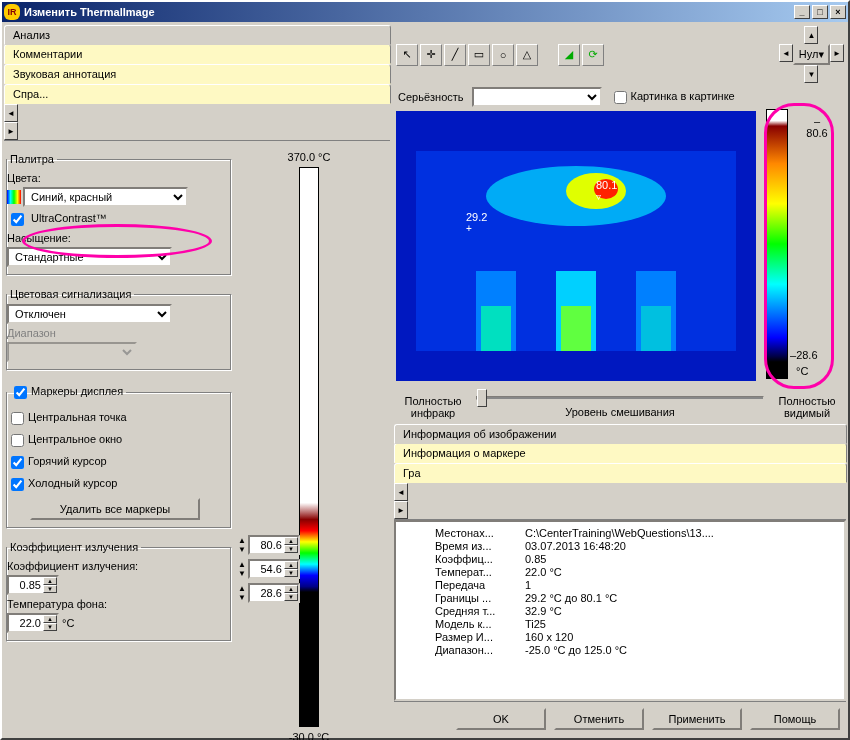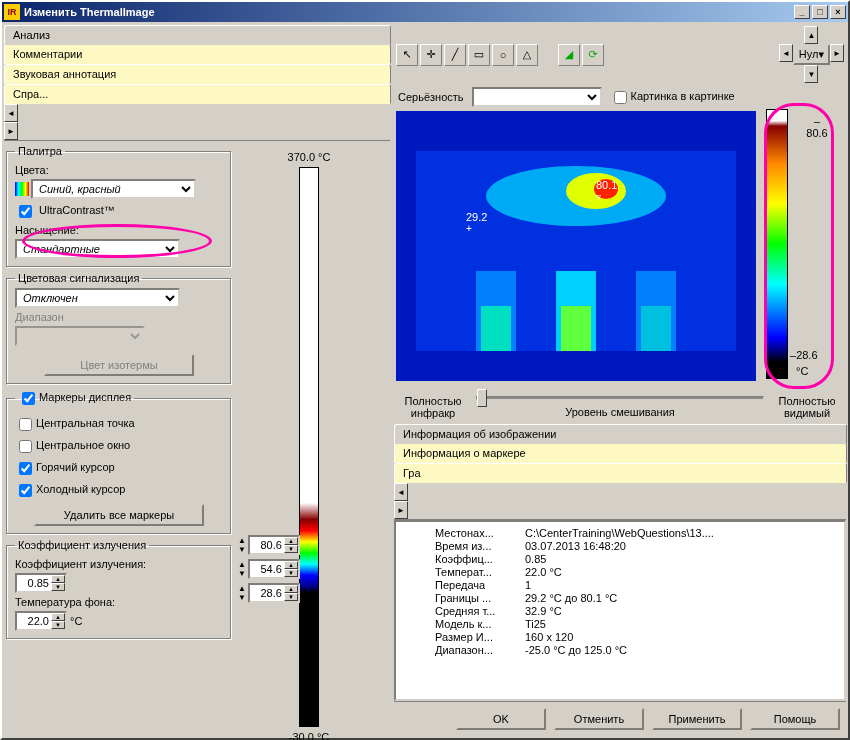--- a/index.html
+++ b/index.html
@@ -1,33 +1,33 @@
 <!DOCTYPE html>
 <html><head>
 <meta charset="utf-8">
 <style>
 * { box-sizing: border-box; font-family: Tahoma, sans-serif; font-size: 11px; }
 body { margin: 0; background: #d4d0c8; width: 850px; height: 740px; overflow: hidden; }
 .win { border: 2px solid #d4d0c8; border-top-color: #fff; border-left-color: #fff; border-right-color: #404040; border-bottom-color: #404040; }
 .titlebar { height: 20px; background: linear-gradient(to right, #0a246a, #a6caf0); color: #fff; display: flex; align-items: center; padding: 0 2px; font-weight: bold; }
-.titlebar .ico { width: 16px; height: 16px; background: #ffcc00; margin-right: 4px; font-size: 9px; display:flex; align-items:center; justify-content:center; color:#800; }
+.titlebar .ico { width: 16px; height: 16px; background: #ffcc00; margin-right: 4px; font-size: 9px; display:flex; align-items:center; justify-content:center; color:#800;border-radius:6px; }
 .titlebar .spacer { flex: 1; }
 .winbtn { width: 16px; height: 14px; background: #d4d0c8; border: 1px solid; border-color: #fff #404040 #404040 #fff; margin-left: 2px; display: flex; align-items: center; justify-content: center; font-size: 9px; color: #000; }
 .body { display: flex; height: 716px; }
 .left { width: 390px; padding: 2px; }
 .right { flex: 1; padding: 2px; display: flex; flex-direction: column; }
 .tabs { display: flex; border-bottom: 1px solid #808080; position: relative; flex-direction: column; }
 .tab { padding: 3px 8px; background: #fef9c3; border: 1px solid; border-color: #fff #808080 transparent #fff; border-radius: 3px 3px 0 0; margin-right: -1px; cursor: pointer; }
 .tab.active { background: #d4d0c8; border-bottom: 1px solid #d4d0c8; position: relative; top: 1px; }
 .tabnav { width: 14px; height: 18px; border:1px solid; border-color:#fff #404040 #404040 #fff; background:#d4d0c8; display:flex; align-items:center; justify-content:center; font-size:8px; }
-fieldset { border: 1px solid #808080; border-top-color: #808080; border-left-color: #808080; border-right-color: #fff; border-bottom-color: #fff; box-shadow: inset -1px -1px 0 #808080, inset 1px 1px 0 #fff; margin: 4px 2px; padding: 4px 8px 8px 8px; }
+fieldset { border: 1px solid #808080; border-top-color: #808080; border-left-color: #808080; border-right-color: #fff; border-bottom-color: #fff; box-shadow: inset -1px -1px 0 #808080, inset 1px 1px 0 #fff; margin: 12px 2px; padding: 4px 8px 8px 0; }
 legend { padding: 0 3px; }
 label.row { display: block; margin: 3px 0; }
 select, input[type=text] { border: 2px inset #d4d0c8; background: #fff; height: 20px; font-size: 11px; padding: 0 2px; }
-select { width: 165px; font-style: italic; }
+select { width: 165px; }
 .btn { border: 2px outset #d4d0c8; background: #d4d0c8; padding: 3px 10px; cursor: pointer; }
 input[type=checkbox] { vertical-align: middle; margin-right: 4px; }
 .spin { display: inline-flex; align-items: center; border: 2px inset #d4d0c8; background: #fff; height: 20px; }
 .spin input { border: none; width: 34px; text-align: right; height: 16px; }
 .spin .ud { width: 14px; display: flex; flex-direction: column; }
 .spin .ud span { height: 8px; border: 1px solid; border-color: #fff #404040 #404040 #fff; background: #d4d0c8; font-size: 6px; text-align: center; line-height: 6px; }
 .toolbar { display: flex; gap: 2px; padding: 2px; align-items: center; }
 .tbtn { width: 22px; height: 22px; border: 1px solid; border-color: #fff #808080 #808080 #fff; display: flex; align-items: center; justify-content: center; }
 .thermal { width: 360px; height: 270px; background: #0020a0; position: relative; margin: 2px; }
 .info-list { background: #fff; border: 2px inset #d4d0c8; height: 200px; overflow: auto; font-size: 11px; padding: 4px; }
@@ -80,23 +80,20 @@
             <label class="row">Насыщение:</label>
             <select><option>Стандартные</option></select>
           </fieldset>
           <div class="highlight" style="left:18px; top:83px; width:190px; height:34px;"></div>
 
           <fieldset>
             <legend>Цветовая сигнализация</legend>
             <select><option>Отключен</option></select>
             <label class="row" style="color:#808080">Диапазон</label>
             <select disabled="" style="width:130px;background:#d4d0c8"></select>
-            <div style="text-align:center;margin-top:8px;">
-              <button class="btn" disabled="" style="color:#808080;width:150px">Цвет изотермы</button>
-            </div>
           </fieldset>
 
           <fieldset>
             <legend><input type="checkbox" checked="" style=""><span>Маркеры дисплея</span></legend>
             <label class="row"><input type="checkbox" style=""><span>Центральная точка</span></label>
             <label class="row"><input type="checkbox" style=""><span>Центральное окно</span></label>
             <label class="row"><input type="checkbox" checked="" style=""><span>Горячий курсор</span></label>
             <label class="row"><input type="checkbox" checked="" style=""><span>Холодный курсор</span></label>
             <div style="text-align:center;margin-top:4px;">
               <button class="btn" style="width:170px">Удалить все маркеры</button>

